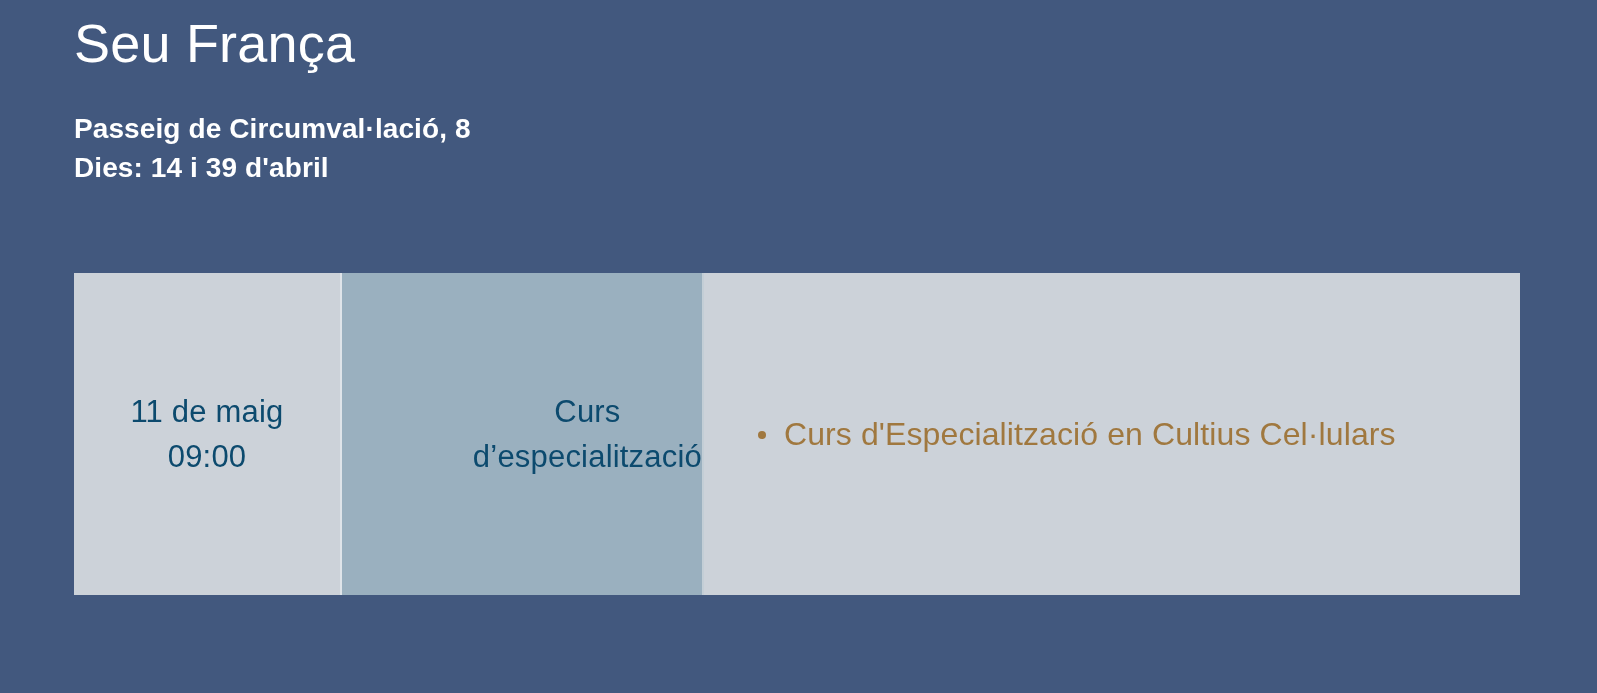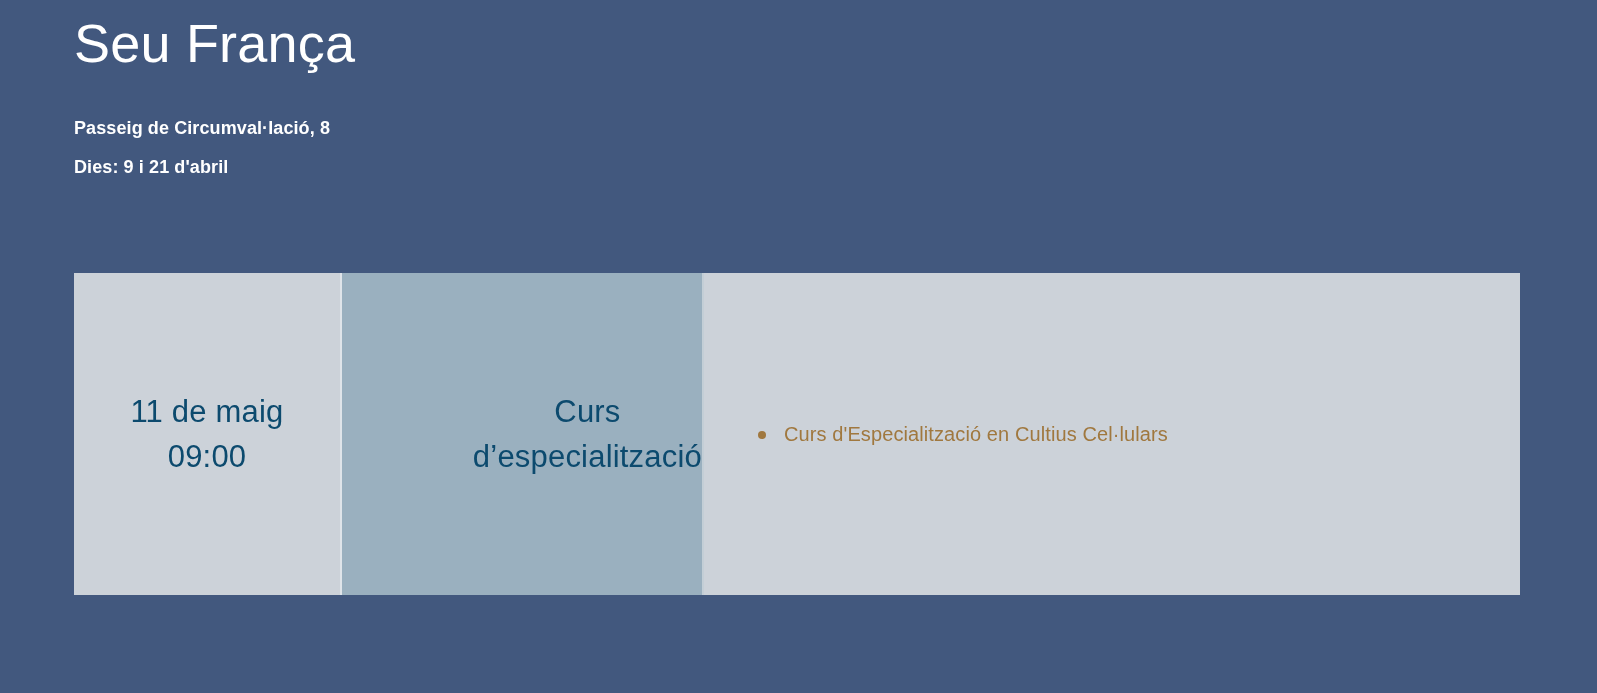--- a/index.html
+++ b/index.html
@@ -48,21 +48,21 @@
   .venue-details {
     margin: 0;
     padding: 0;
     list-style: none;
     margin-top: 39px;
   }
 
   .venue-details li {
     color: #ffffff;
     font-family: "Liberation Sans", sans-serif;
-    font-size: 18px;
+    font-size: 28px;
     font-weight: 700;
     line-height: 39px;
     letter-spacing: 0.1px;
     white-space: nowrap;
   }
 
   
   .schedule-table {
     position: absolute;
     left: 74px;
@@ -120,21 +120,21 @@
   .item-list {
     margin: 0;
     padding: 0 0 0 54px;
     list-style: none;
   }
 
   .item-list li {
     position: relative;
     color: #a0783f;
     font-family: "Liberation Sans", sans-serif;
-    font-size: 20px;
+    font-size: 32px;
     font-weight: 400;
     line-height: 40px;
     letter-spacing: 0.1px;
     padding-left: 26px;
     white-space: nowrap;
   }
 
   .item-list li .bullet {
     position: absolute;
     left: 0;
@@ -148,21 +148,21 @@
 </head>
 <body>
 
 <div class="page">
 
   <div class="header">
     <h1 class="venue-title">Seu França</h1>
 
     <ul class="venue-details">
       <li>Passeig de Circumval·lació, 8</li>
-      <li>Dies: 9 i 21 d'abril</li>
+      <li>Dies: 14 i 39 d'abril</li>
     </ul>
   </div>
 
   <div class="schedule-table">
 
     <div class="cell cell-date">
       <div class="cell-text">
         <span class="line">11 de maig</span>
         <span class="line">09:00</span>
       </div>

